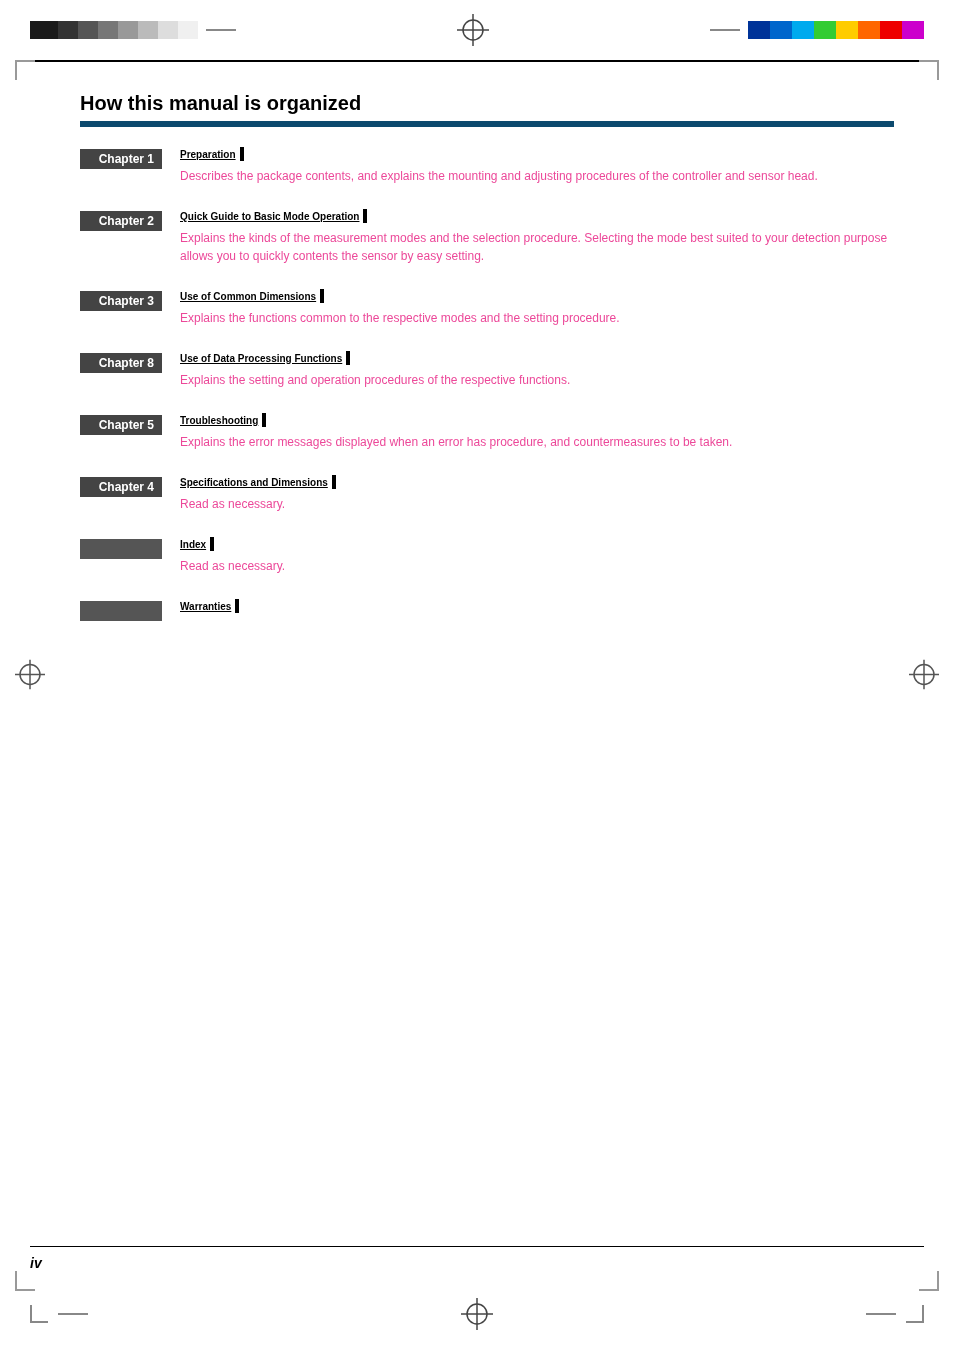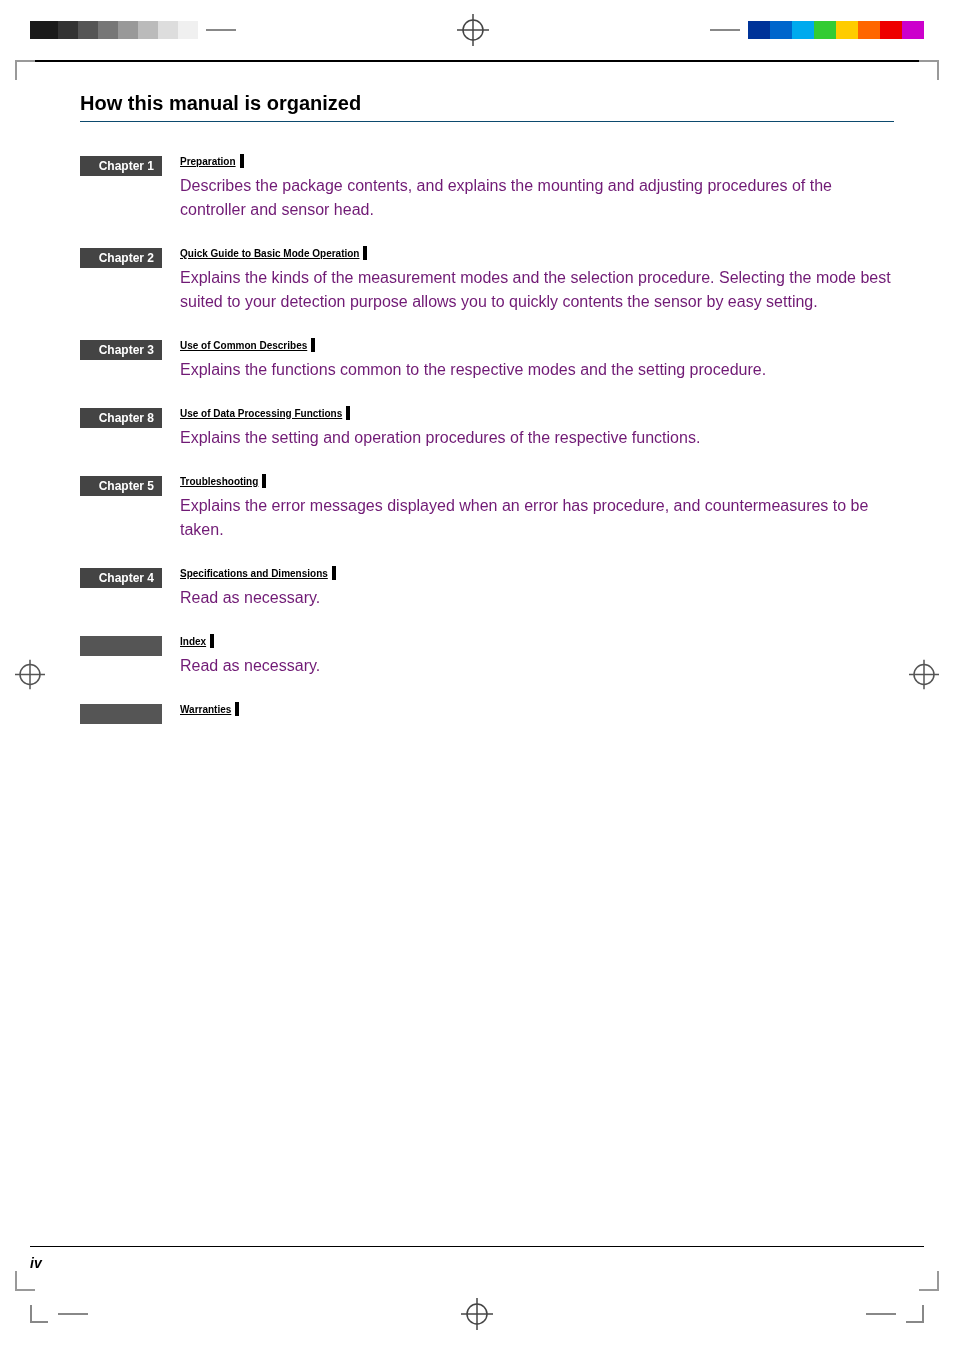--- a/index.html
+++ b/index.html
@@ -40,22 +40,22 @@
 
     
     .main-content {
       padding: 30px 60px 30px 80px;
       position: relative;
     }
 
     .page-title {
       font-size: 20px;
       font-weight: bold;
-      margin-bottom: 32px;
-      border-bottom: 1px solid #0c4a6e;
+      margin-bottom: 20px;
+      border-bottom: 6px solid #0c4a6e;
       padding-bottom: 6px;
     }
 
     
     .chapter-row {
       display: flex;
       align-items: flex-start;
       margin-bottom: 24px;
     }
 
@@ -88,23 +88,23 @@
     .title-marker {
       display: inline-block;
       width: 4px;
       height: 14px;
       background: #000;
       margin-left: 4px;
       vertical-align: middle;
     }
 
     .chapter-desc {
-      font-size: 16px;
+      font-size: 12px;
       line-height: 1.5;
-      color: #701a75;
+      color: #ec4899;
     }
 
     
     .dark-block {
       background: #555;
       width: 82px;
       height: 20px;
       flex-shrink: 0;
       margin-right: 18px;
       margin-top: 2px;
@@ -308,21 +308,21 @@
               <span>Quick Guide to Basic Mode Operation</span>
               <span class="title-marker"></span>
             </div>
             <div class="chapter-desc">Explains the kinds of the measurement modes and the selection procedure. Selecting the mode best suited to your detection purpose allows you to quickly contents the sensor by easy setting.</div>
           </div>
         </div>
         <div class="chapter-row">
           <div class="chapter-badge">Chapter 3</div>
           <div class="chapter-content">
             <div class="chapter-title">
-              <span>Use of Common Describes</span>
+              <span>Use of Common Dimensions</span>
               <span class="title-marker"></span>
             </div>
             <div class="chapter-desc">Explains the functions common to the respective modes and the setting procedure.</div>
           </div>
         </div>
         <div class="chapter-row">
           <div class="chapter-badge">Chapter 8</div>
           <div class="chapter-content">
             <div class="chapter-title">
               <span>Use of Data Processing Functions</span>

